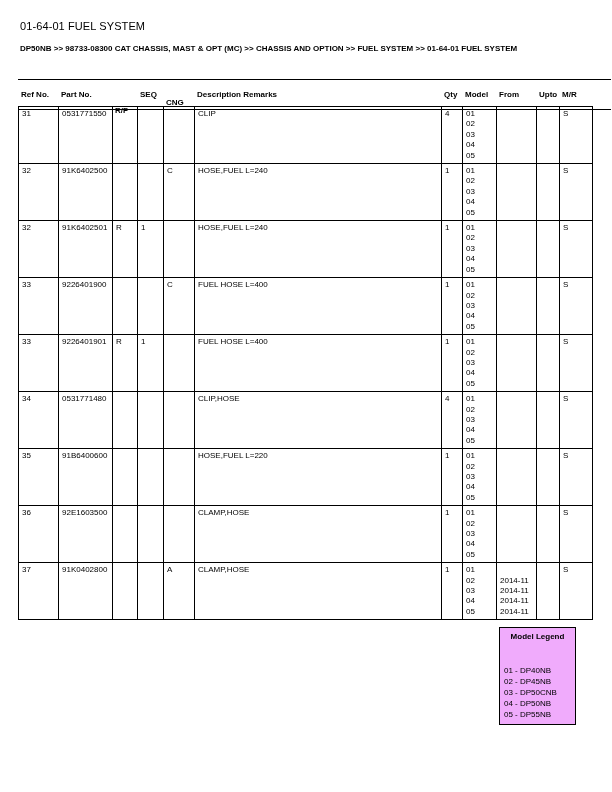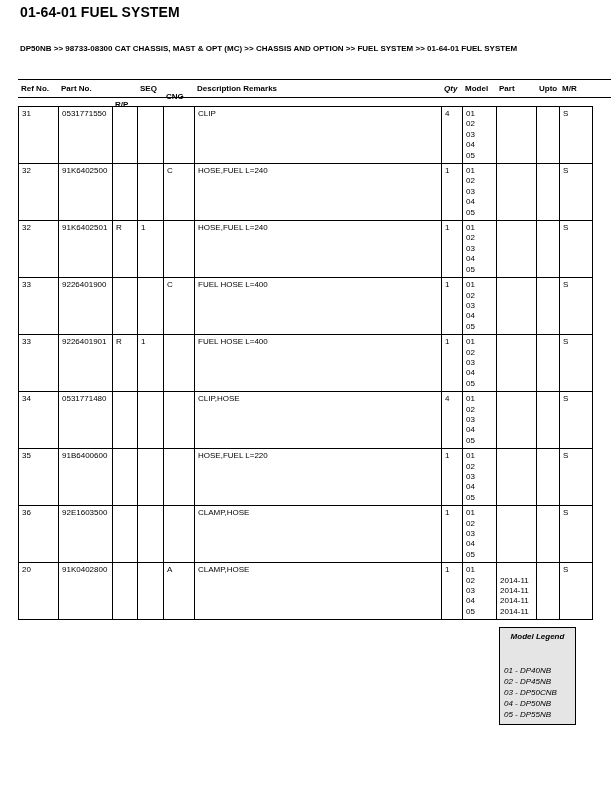--- a/index.html
+++ b/index.html
@@ -14,55 +14,55 @@
   .page {
     position: absolute;
     left: 0; top: 0;
     width: 612px;
     height: 792px;
     background: #fff;
   }
   .title {
     position: absolute;
     left: 20px;
-    top: 4px;
-    font-size: 14px;
-    font-weight: bold;
+    top: 20px;
+    font-size: 11px;
+    font-weight: normal;
     letter-spacing: 0.1px;
   }
   .breadcrumb {
     position: absolute;
     left: 20px;
     top: 44px;
     font-size: 8px;
     font-weight: bold;
     white-space: nowrap;
     text-align: center;
   }
   .thead {
     position: absolute;
     left: 18px;
     top: 79px;
     width: 593px;
-    height: 19px;
+    height: 31px;
     border-top: 1px solid #000;
     border-bottom: 1px solid #000;
     display: flex;
     align-items: center;
     font-size: 8px;
     font-weight: bold;
   }
   .thead .col { padding-left: 3px; flex: 0 0 auto; overflow: hidden; white-space: nowrap; }
   .c-ref   { width: 40px; }
   .c-part  { width: 54px; }
   .c-rp    { width: 25px; margin-top: 32px; }
   .c-seq   { width: 26px; }
   .c-cng   { width: 31px; margin-top: 16px; }
   .c-desc  { width: 247px; }
-  .c-qty   { width: 21px; font-style: italic; }
+  .c-qty   { width: 21px; }
   .c-model { width: 34px; }
   .c-from  { width: 40px; }
   .c-upto  { width: 23px; }
   .c-mr    { width: 33px; }
   .parts-table {
     position: absolute;
     left: 18px;
     top: 106px;
     width: 575px;
     border-collapse: collapse;
@@ -80,22 +80,21 @@
   }
   .legend {
     position: absolute;
     left: 499px;
     top: 627px;
     width: 77px;
     border: 1px solid #000;
     font-size: 8px;
     line-height: 11px;
     padding: 3px 0 4px 0;
-    background: #e5e5e5;
-    font-style: italic;
+    background: #f0abfc;
   }
   .legend-title {
     font-weight: bold;
     text-align: center;
   }
   .legend-items { padding-left: 4px; margin-top: 23px; }
 </style>
 </head>
 <body>
 
@@ -107,21 +106,21 @@
 
   <div class="thead">
     <div class="col c-ref">Ref No.</div>
     <div class="col c-part">Part No.</div>
     <div class="col c-rp">R/P</div>
     <div class="col c-seq">SEQ</div>
     <div class="col c-cng">CNG</div>
     <div class="col c-desc">Description Remarks</div>
     <div class="col c-qty">Qty</div>
     <div class="col c-model">Model</div>
-    <div class="col c-from">Part</div>
+    <div class="col c-from">From</div>
     <div class="col c-upto">Upto</div>
     <div class="col c-mr">M/R</div>
   </div>
 
   <table class="parts-table">
     <colgroup>
       <col style="width:40px">
         <col style="width:54px">
         <col style="width:25px">
       <col style="width:26px">
@@ -280,21 +279,21 @@
             <div>02</div>
             <div>03</div>
             <div>04</div>
             <div>05</div>
           </td>
       <td></td>
       <td></td>
       <td>S</td>
     </tr>
         <tr>
-      <td>20</td>
+      <td>37</td>
       <td>91K0402800</td>
       <td></td>
       <td></td>
       <td>A</td>
       <td>CLAMP,HOSE</td>
       <td>1</td>
       <td>
             <div>01</div>
             <div>02</div>
             <div>03</div>

